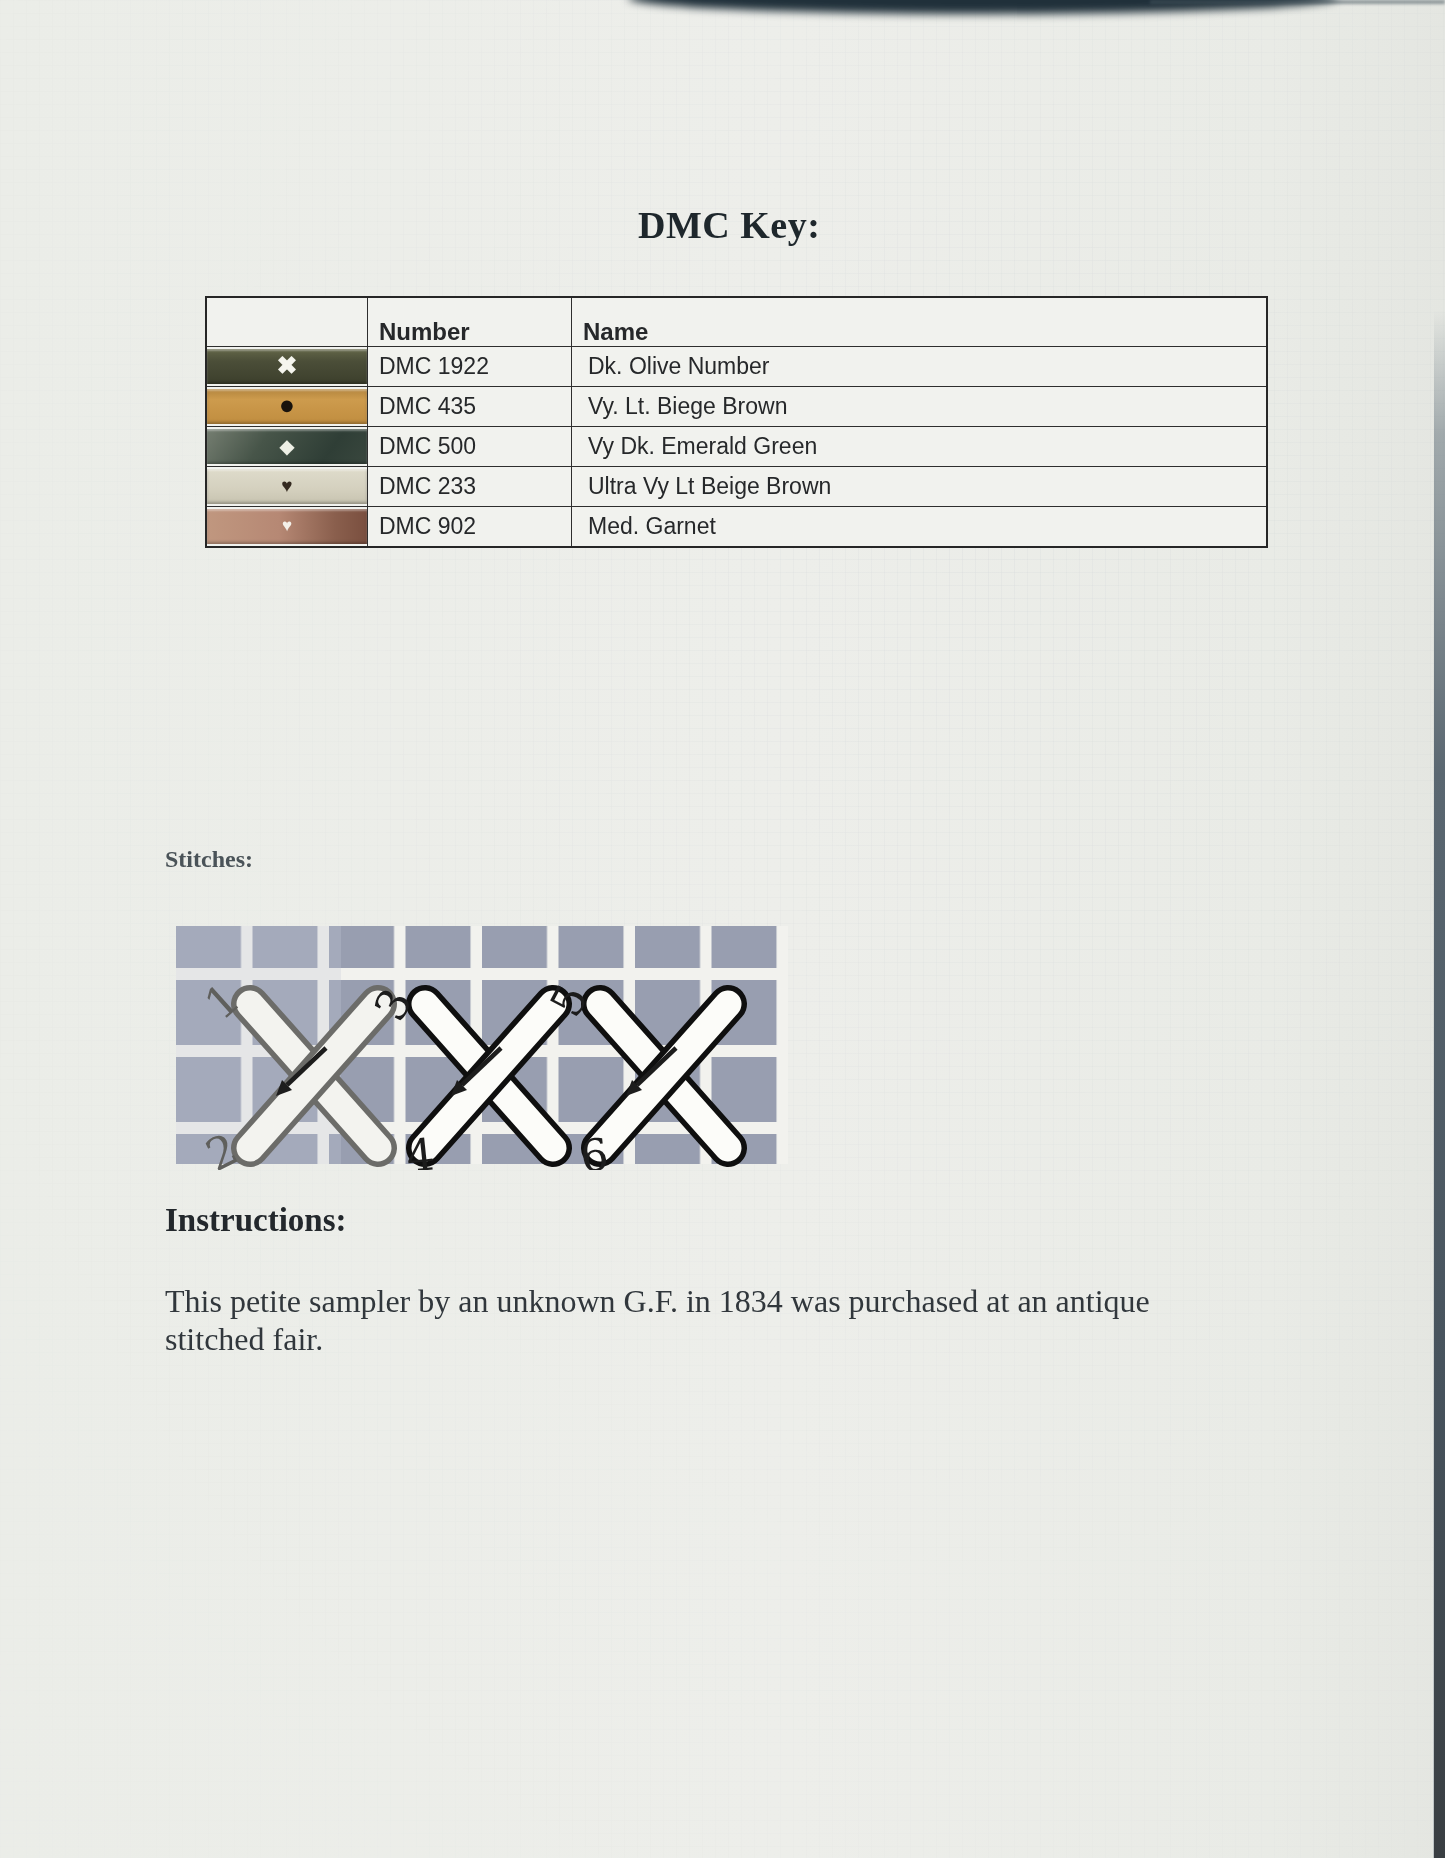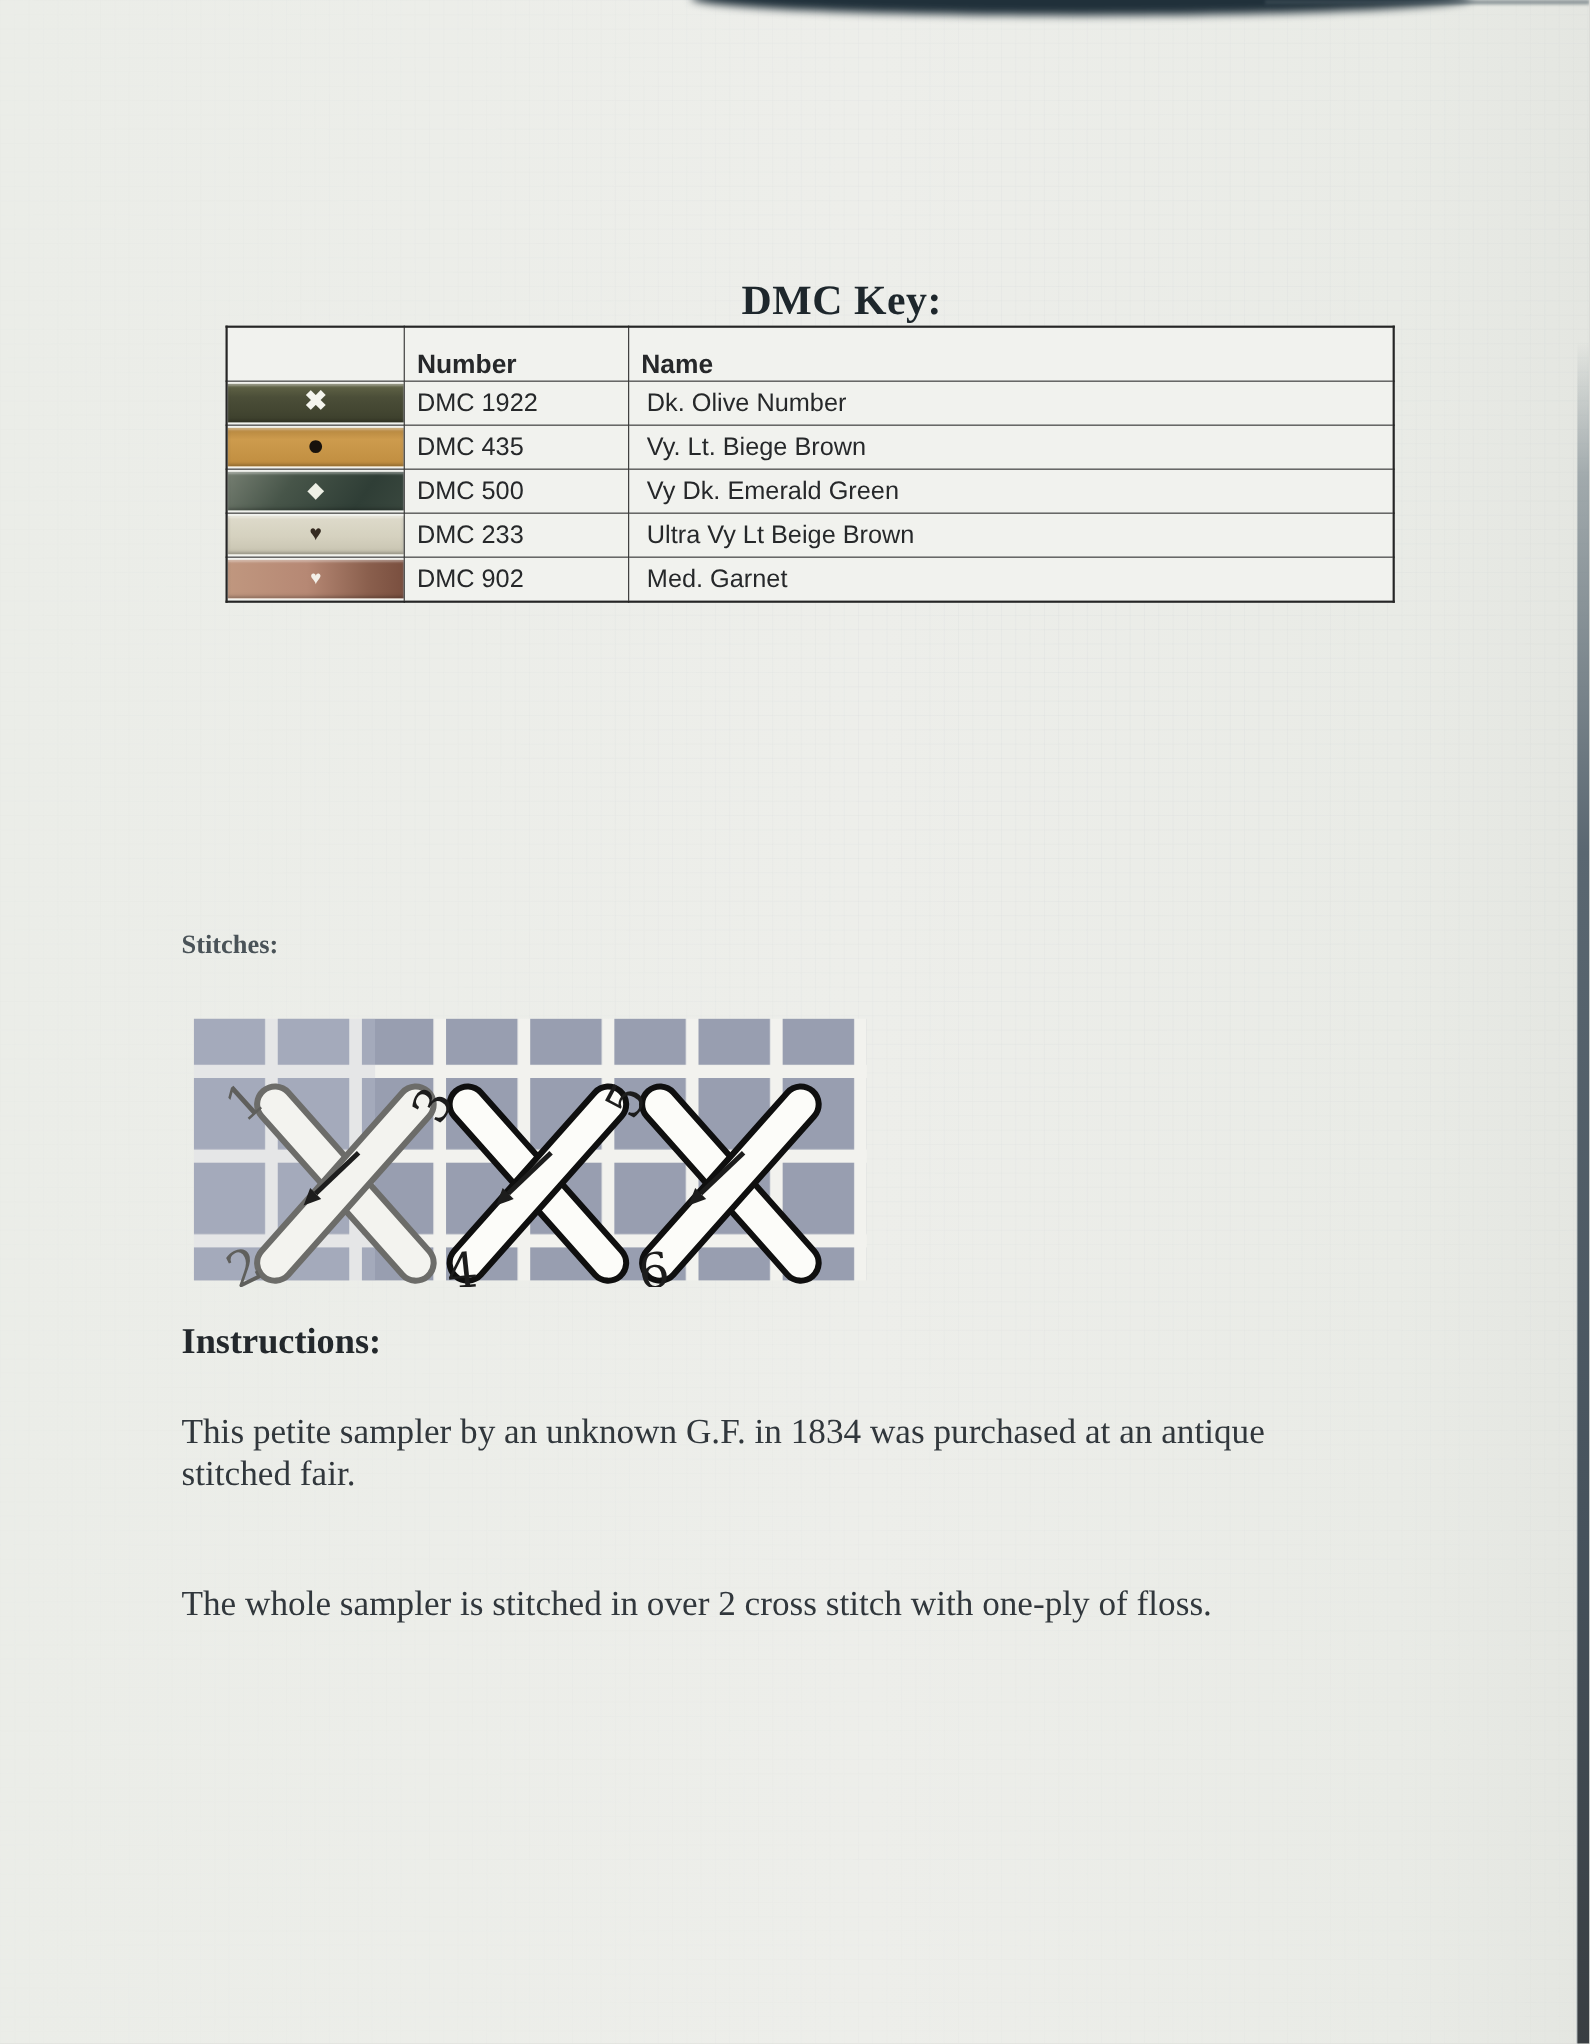--- a/index.html
+++ b/index.html
@@ -32,22 +32,22 @@
   .right-edge{
     position:absolute;right:0;top:310px;bottom:0;width:11px;
     background:linear-gradient(180deg,rgba(95,110,120,0) 0%,rgba(95,110,120,.5) 8%,#5a6771 30%,#46525c 70%,#393e42 100%);
   }
   .right-edge-inner{
     position:absolute;right:9px;top:330px;bottom:0;width:3px;
     background:linear-gradient(180deg,rgba(150,160,168,0),rgba(150,160,168,.5));
   }
 
   .doc-title{
-    position:absolute;left:674px;top:203px;
-    font-size:38px;font-weight:bold;color:#1e272c;letter-spacing:.5px;margin-top:48px;
+    position:absolute;left:638px;top:203px;
+    font-size:38px;font-weight:bold;color:#1e272c;letter-spacing:.5px;
   }
 
   
   table.dmc{
     position:absolute;left:205px;top:296px;
     border-collapse:collapse;table-layout:fixed;
     font-family:"Liberation Sans",sans-serif;color:#26282a;
     background:#f1f2ee;
   }
   table.dmc td{border:1.5px solid #2e2e2e;padding:0;vertical-align:middle;}
@@ -230,17 +230,16 @@
     </g>
   </svg>
 
   <div class="h-instructions">Instructions:</div>
 
   <div class="para para1">
     <div>This petite sampler by an unknown G.F. in 1834 was purchased at an antique</div>
     <div>stitched fair.</div>
   </div>
 
-  <div class="para para2">The whole sampler is stitched in over 2 cross stitch with one-ply of floss.</div>
 
   <div class="right-edge-inner"></div>
   <div class="right-edge"></div>
 </div>
 
 </body></html>

